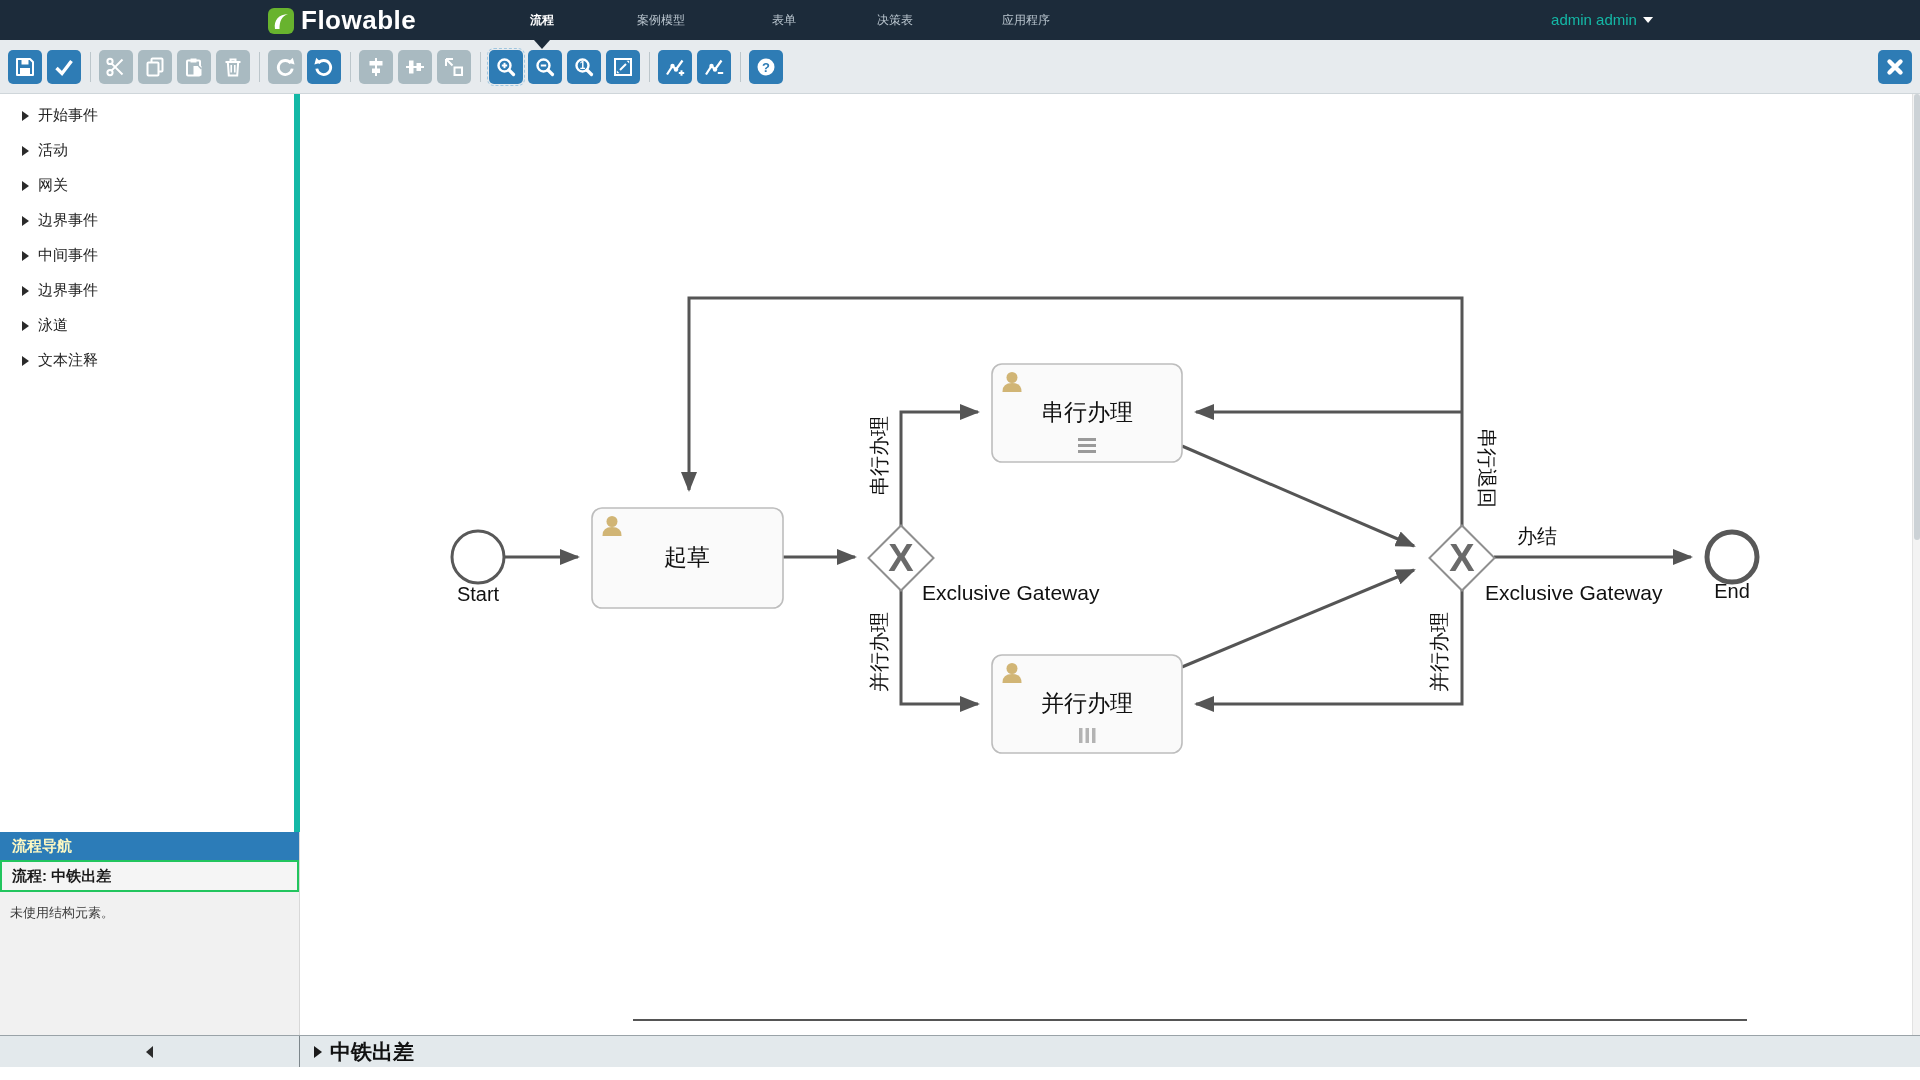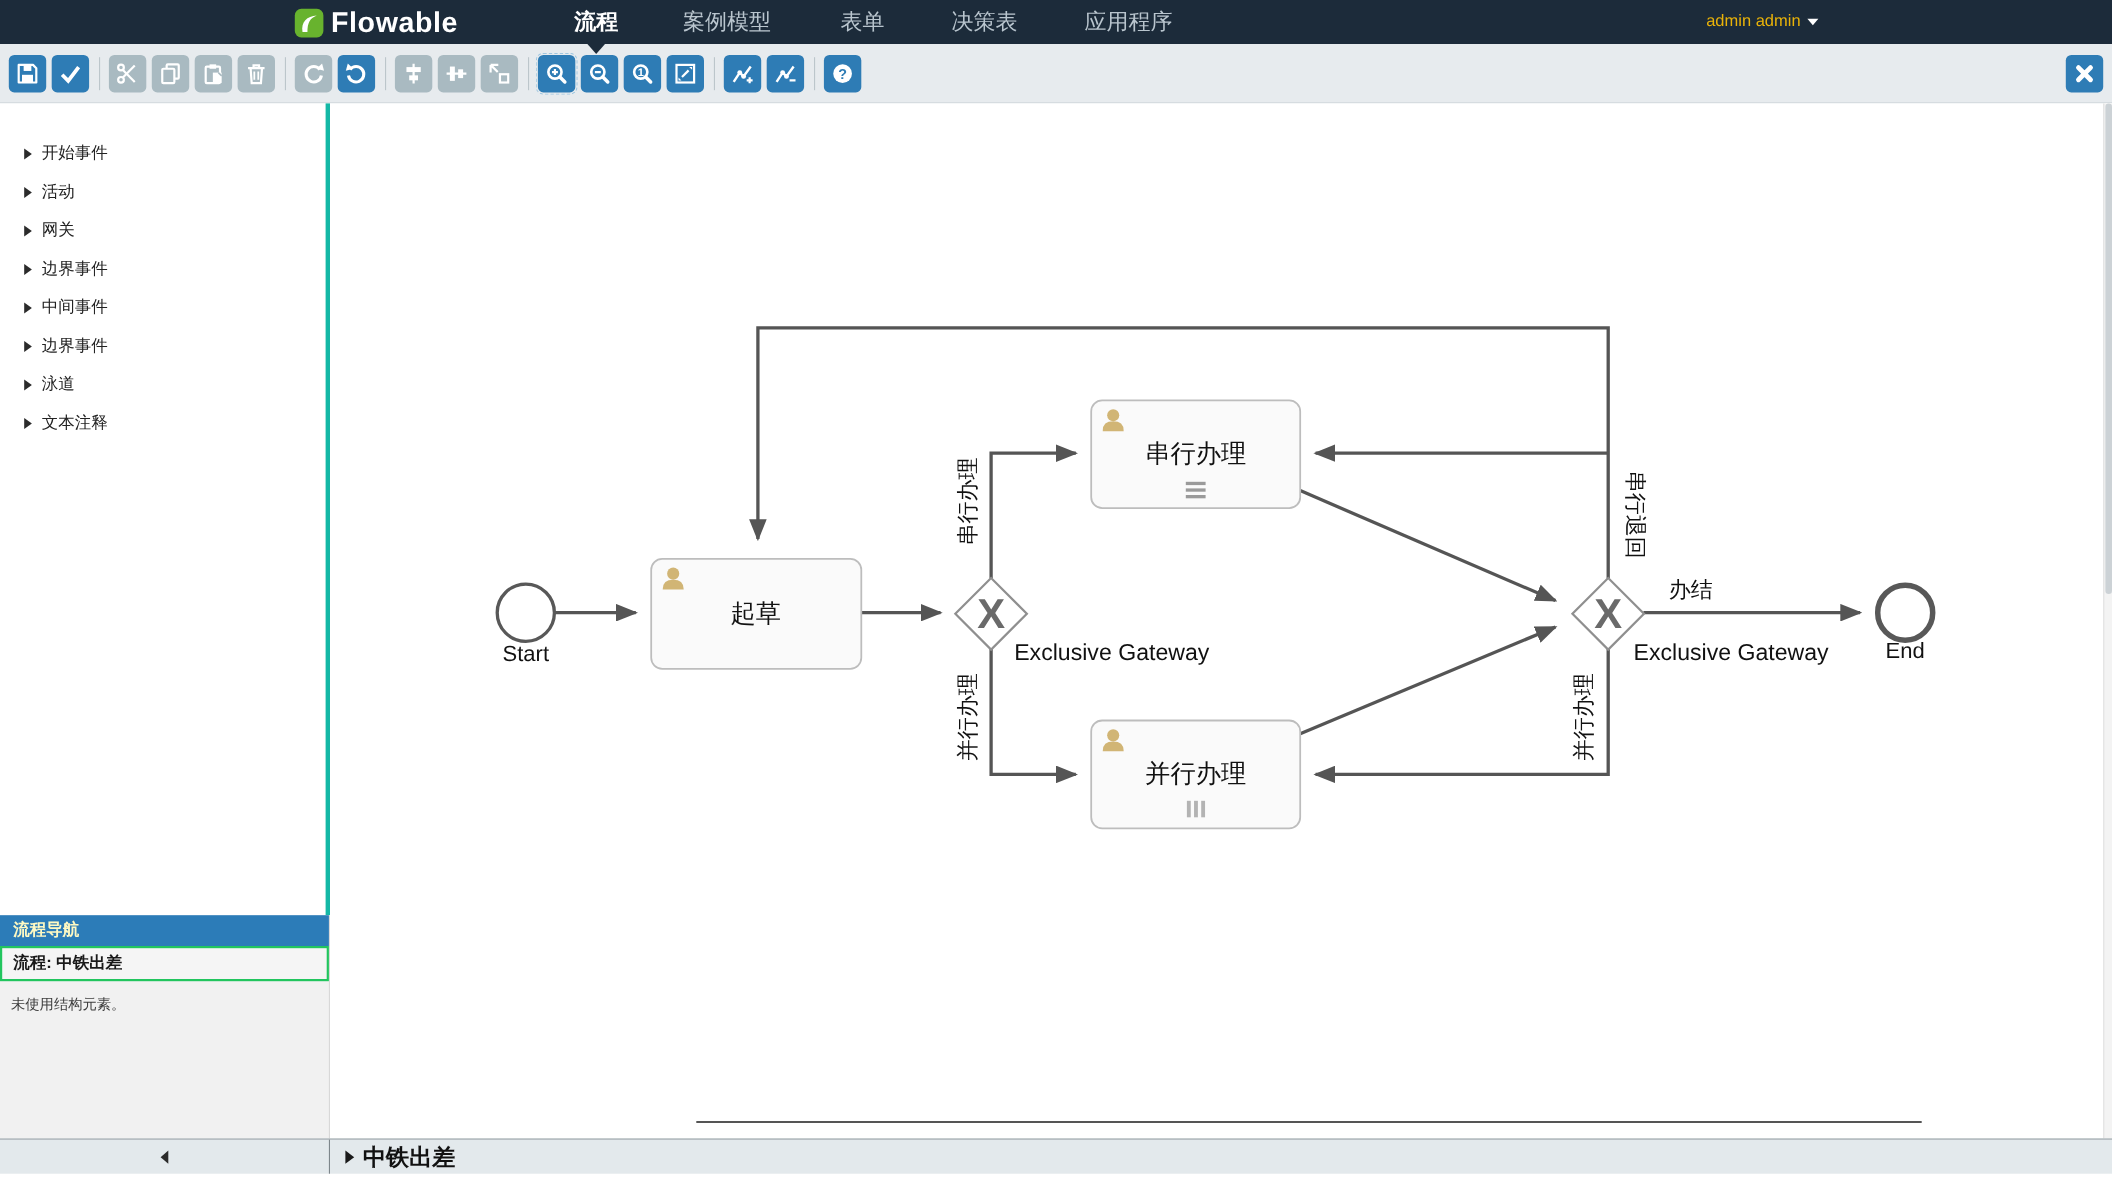--- a/index.html
+++ b/index.html
@@ -6,44 +6,44 @@
   * { margin:0; padding:0; box-sizing:border-box; }
   html,body { width:1920px; height:1080px; overflow:hidden; background:#fff;
               font-family:"Liberation Sans", sans-serif; }
   .app { position:relative; width:1920px; height:1080px; }
 
   
   .navbar { position:absolute; left:0; top:0; width:1920px; height:40px; background:#1c2b3a; }
   .brand { position:absolute; left:267px; top:5px; display:flex; align-items:center; gap:6px; }
   .brand-text { color:#fff; font-size:26px; font-weight:bold; letter-spacing:.5px; }
   .nav-tab { position:absolute; top:0; height:40px; line-height:40px; transform:translateX(-50%);
-             color:#b9c5ce; font-size:20px; cursor:pointer; white-space:nowrap; }
+             color:#b9c5ce; font-size:12px; cursor:pointer; white-space:nowrap; }
   .nav-tab.active { color:#fff; font-weight:bold; }
   .tab-caret { position:absolute; top:40px; left:542px; transform:translateX(-50%);
                width:0; height:0; border-left:8px solid transparent; border-right:8px solid transparent;
                border-top:9px solid #1c2b3a; z-index:5; }
   .user-menu { position:absolute; top:0; height:40px; line-height:40px; left:1602px; transform:translateX(-50%);
-               color:#eab308; font-size:15px; display:flex; align-items:center; gap:6px; cursor:pointer; }
+               color:#14b8a6; font-size:15px; display:flex; align-items:center; gap:6px; cursor:pointer; }
   .caret-down { width:0; height:0; border-left:5px solid transparent; border-right:5px solid transparent;
                 border-top:6px solid #fff; display:inline-block; }
 
   
   .toolbar { position:absolute; left:0; top:40px; width:1920px; height:54px; background:#e7ebee;
              border-bottom:1px solid #cfd6da; display:flex; align-items:center; padding-left:8px; }
   .tbtn { width:34px; height:34px; border:none; border-radius:5px; background:#2e7cb5;
           display:flex; align-items:center; justify-content:center; cursor:pointer; margin-right:5px; }
   .tbtn.disabled { background:#a9bac1; cursor:default; }
   .tbtn.focus { outline:1px dashed #9fc6df; outline-offset:1px; }
   .tbtn svg { display:block; }
   .tsep { width:1px; height:30px; background:#bcc6cb; margin:0 8px 0 4px; }
   .close-btn { position:absolute; right:8px; top:10px; margin:0; }
 
   
   .sidebar { position:absolute; left:0; top:94px; width:300px; height:738px; background:#fff;
-             border-right:4px solid #14b8a6; padding-top:28px; }
+             border-right:6px solid #14b8a6; padding-top:4px; }
   .pal-item { height:35px; display:flex; align-items:center; padding-left:22px; gap:9px;
               font-size:15px; color:#222; cursor:pointer; }
   .chev-right { width:0; height:0; border-left:7px solid #2b2b2b; border-top:5px solid transparent;
                 border-bottom:5px solid transparent; }
 
   
   .navigator { position:absolute; left:0; top:832px; width:300px; height:203px; background:#f1f1f1;
                border-right:1px solid #d8d8d8; }
   .nav-head { height:28px; background:#2c7cb8; color:#fef9c3; font-weight:bold; font-size:15px;
               line-height:28px; padding-left:12px; }

